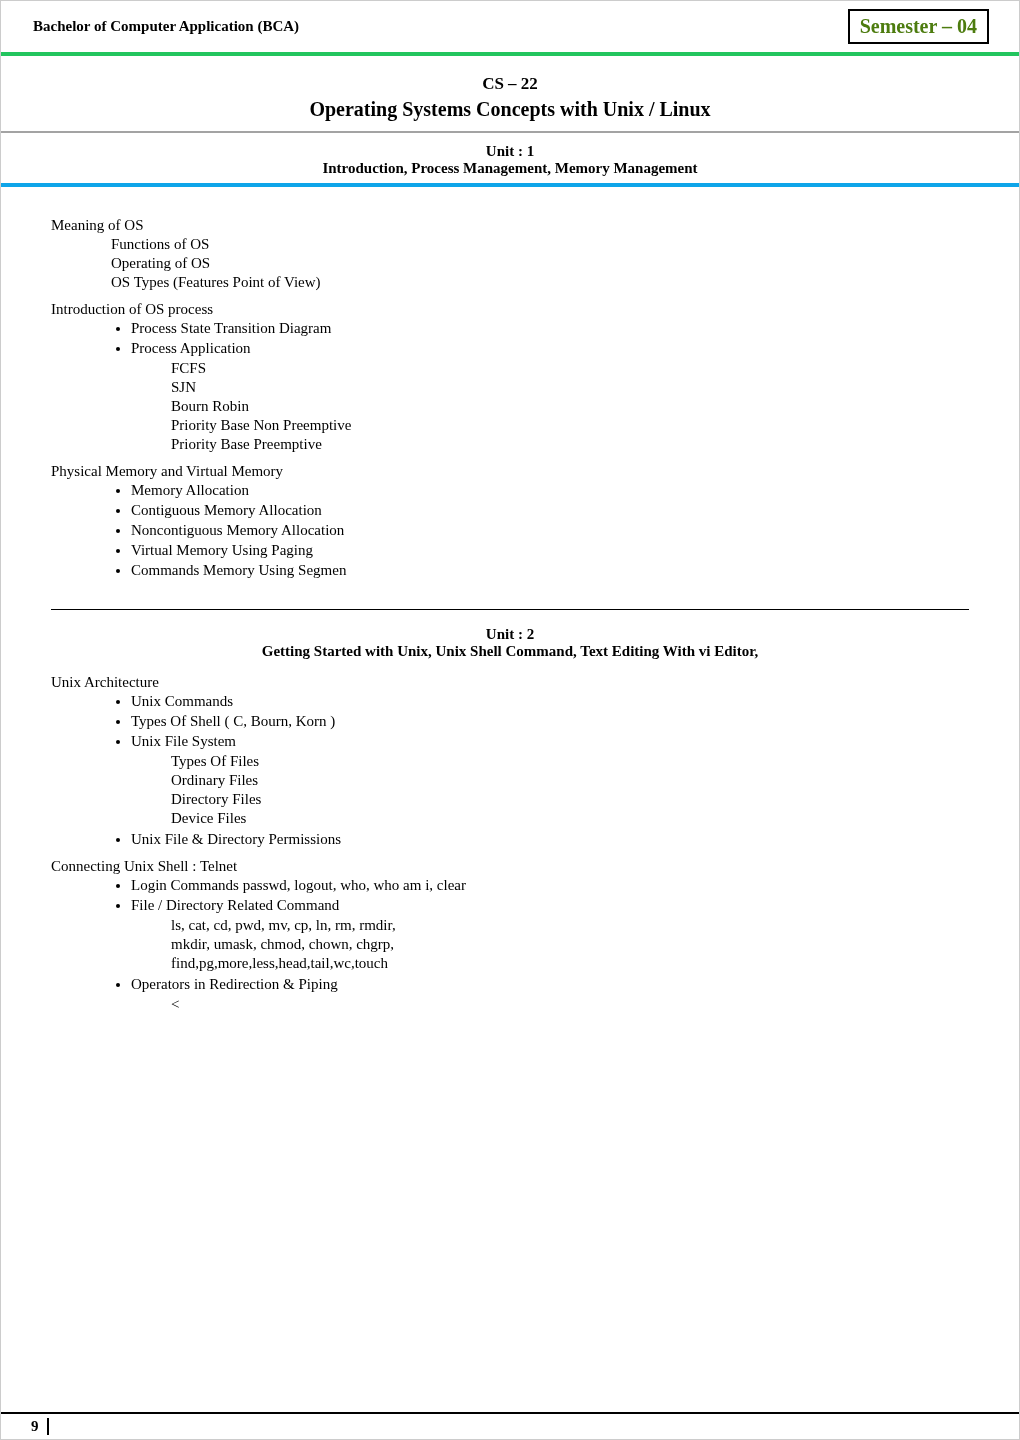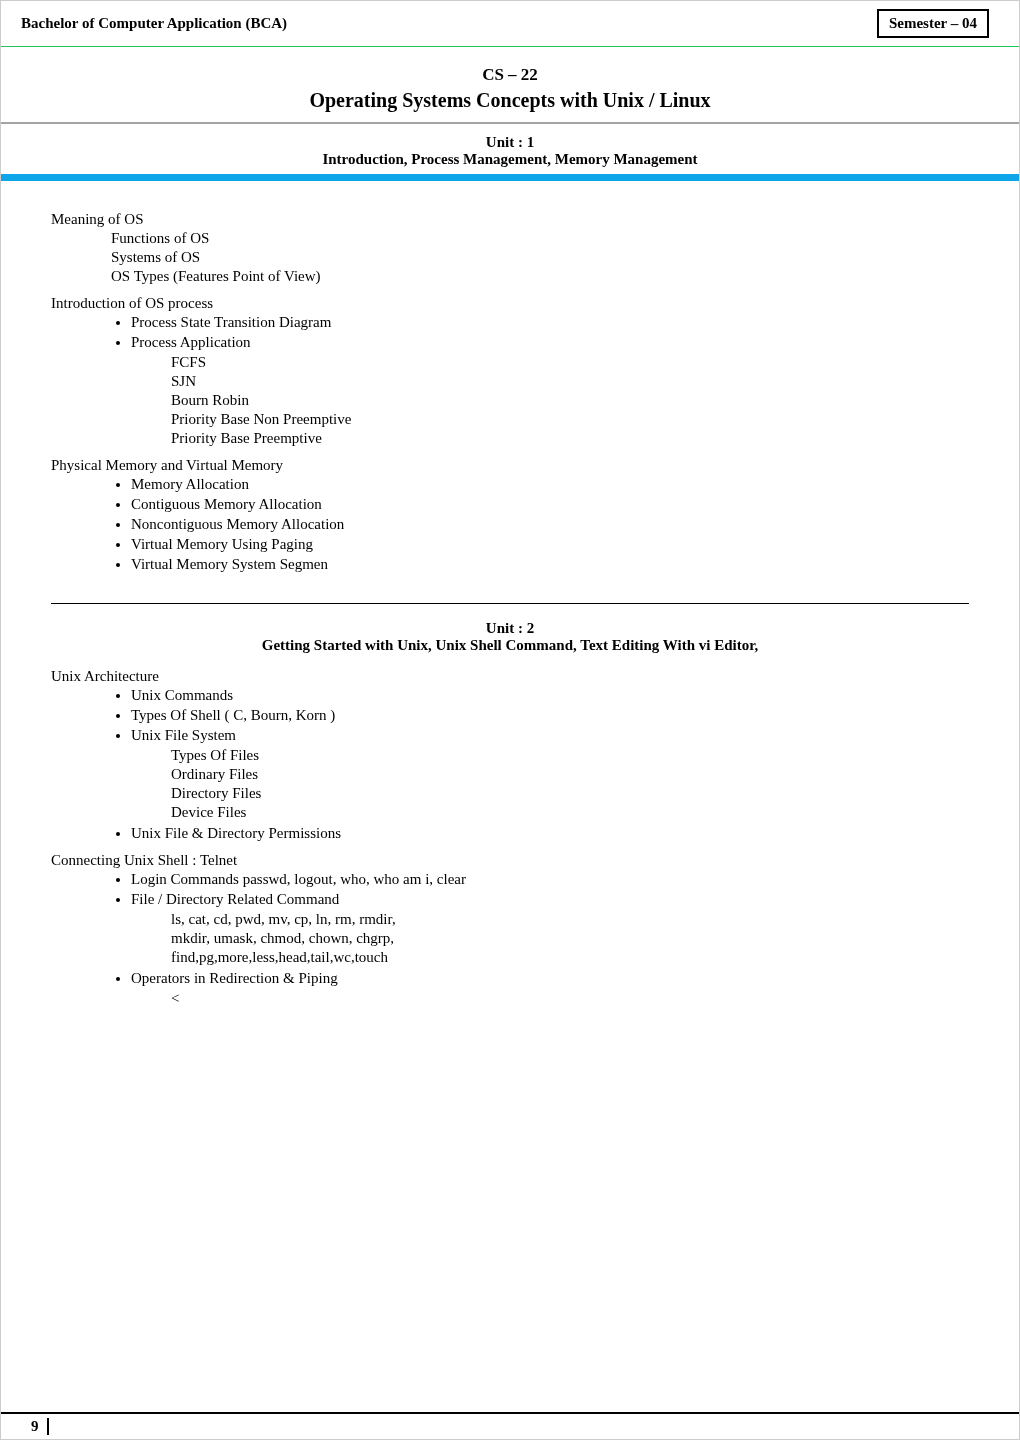--- a/index.html
+++ b/index.html
@@ -23,35 +23,35 @@
       padding: 0;
       position: relative;
       border: 1px solid #ccc;
     }
 
     
     .header {
       display: flex;
       justify-content: space-between;
       align-items: center;
-      border-bottom: 1px solid #22c55e;
-      padding: 8px 30px 8px 20px;
+      border-bottom: 4px solid #22c55e;
+      padding: 8px 30px 8px 32px;
     }
 
     .header-title {
       font-size: 15px;
       font-weight: bold;
     }
 
     .header-semester {
-      font-size: 15px;
+      font-size: 20px;
       font-weight: bold;
       border: 2px solid #000;
       padding: 4px 10px;
-      color: #000000;
+      color: #4d7c0f;
     }
 
     
     .course-title-area {
       text-align: center;
       padding: 18px 20px 10px 20px;
       border-bottom: 2px solid #a3a3a3;
     }
 
     .course-code {
@@ -62,21 +62,21 @@
 
     .course-name {
       font-size: 20px;
       font-weight: bold;
     }
 
     
     .unit-header {
       text-align: center;
       padding: 10px 20px 6px 20px;
-      border-bottom: 7px solid #0ea5e9;
+      border-bottom: 4px solid #0ea5e9;
     }
 
     .unit-number {
       font-size: 15px;
       font-weight: bold;
     }
 
     .unit-description {
       font-size: 15px;
       font-weight: bold;
@@ -169,21 +169,21 @@
 
   <div class="unit-header">
     <div class="unit-number">Unit : 1</div>
     <div class="unit-description">Introduction, Process Management, Memory Management</div>
   </div>
 
   <div class="content">
 
     <div class="section-title mb2">Meaning of OS</div>
     <div class="indented-1 mb2">Functions of OS</div>
-    <div class="indented-1 mb2">Systems of OS</div>
+    <div class="indented-1 mb2">Operating of OS</div>
     <div class="indented-1 mb2">OS Types (Features Point of View)</div>
     <div class="section-title mb2">Introduction of OS process</div>
 
     <ul class="bullet-list">
       <li>Process State Transition Diagram</li>
       <li>Process Application</li>
     </ul>
 
     <div class="sub-indent mb2">FCFS</div>
     <div class="sub-indent mb2">SJN</div>
@@ -191,21 +191,21 @@
     <div class="sub-indent mb2">Priority Base Non Preemptive</div>
     <div class="sub-indent mb4">Priority Base Preemptive</div>
 
     <div class="section-title mb2">Physical Memory and Virtual Memory</div>
 
     <ul class="bullet-list">
       <li>Memory Allocation</li>
       <li>Contiguous Memory Allocation</li>
       <li>Noncontiguous Memory Allocation</li>
       <li>Virtual Memory Using Paging</li>
-      <li>Virtual Memory System Segmen</li>
+      <li>Commands Memory Using Segmen</li>
     </ul>
 
     <hr class="divider">
 
     <div class="unit2-header">
       <div class="unit-number">Unit : 2</div>
       <div class="unit-description">Getting Started with Unix, Unix Shell Command, Text Editing With vi Editor,</div>
     </div>
 
     <div class="section-title mt6 mb2">Unix Architecture</div>

